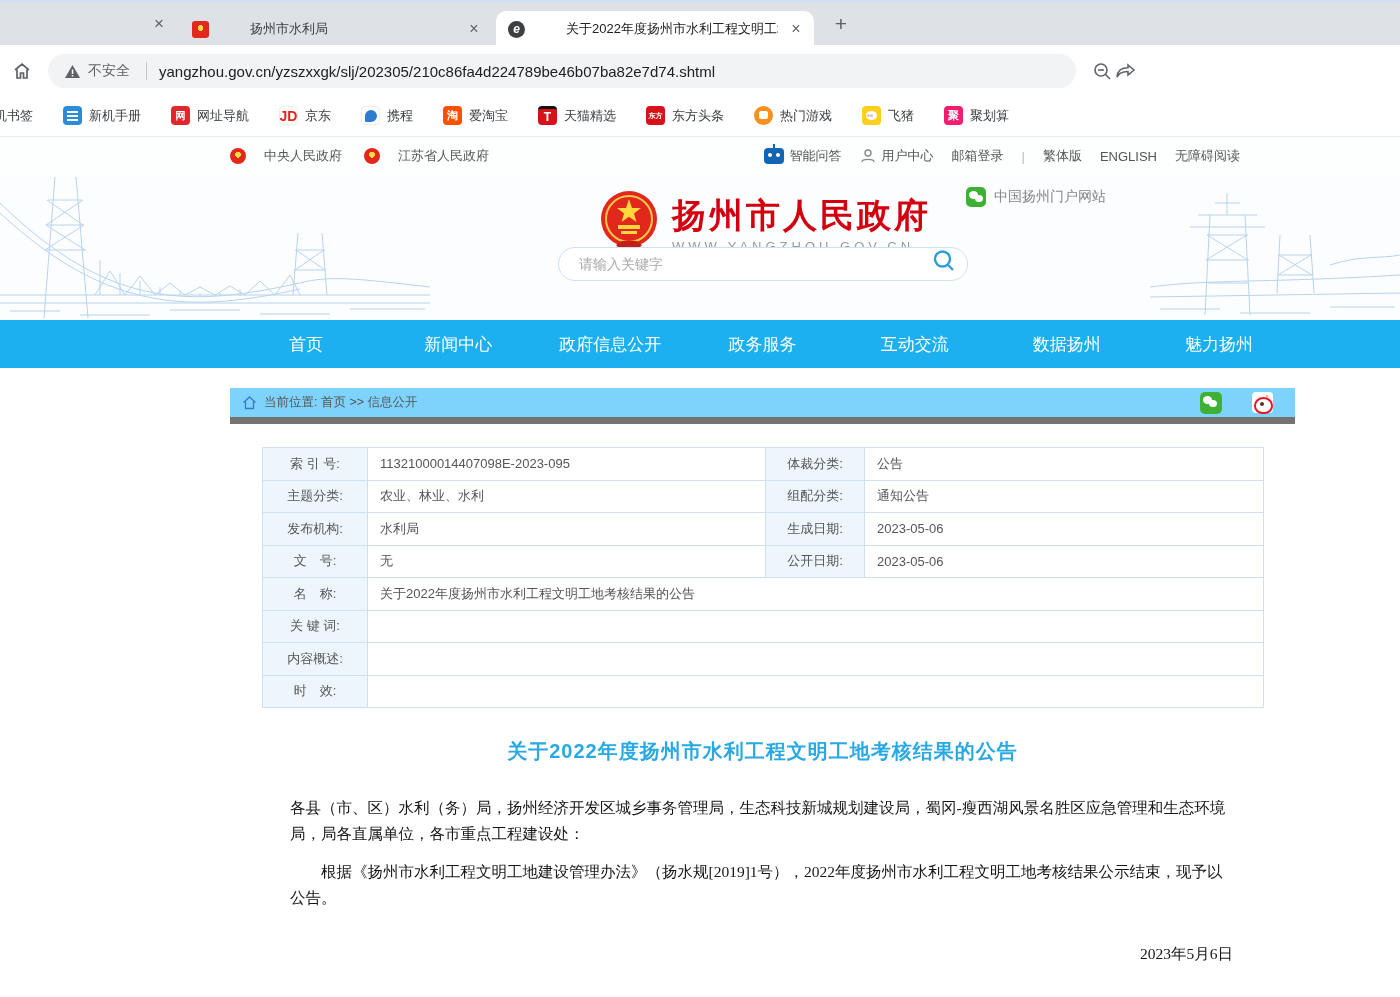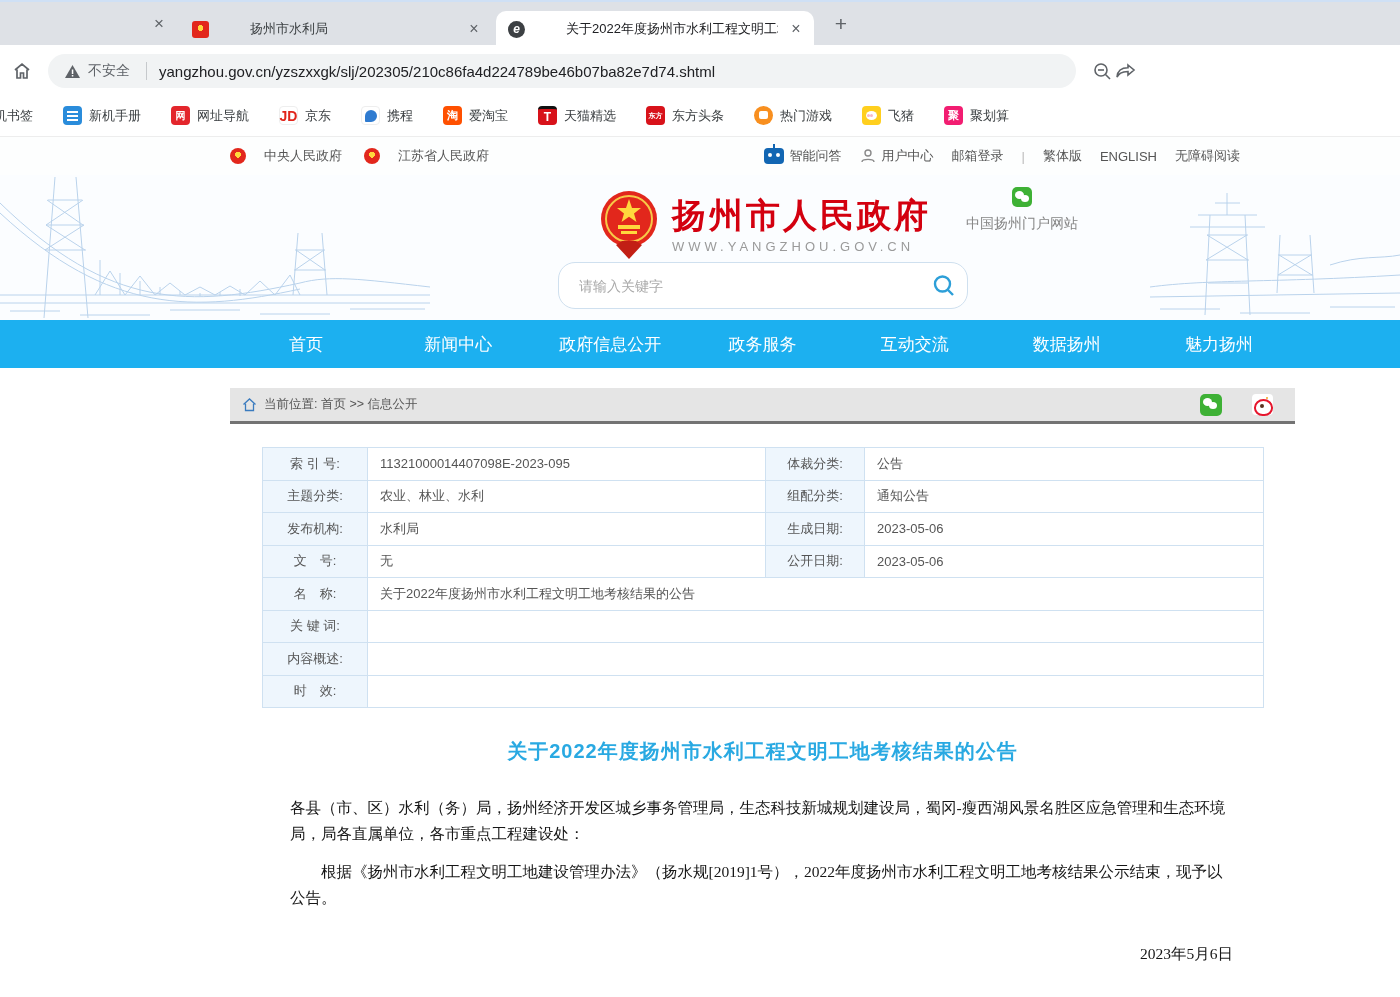--- a/index.html
+++ b/index.html
@@ -86,42 +86,42 @@
   
   .banner { position:absolute; left:0; top:175px; width:1400px; height:145px;
     background:#fbfdff; overflow:hidden; }
   .sketch { position:absolute; top:0; height:145px; opacity:.85; }
   .sketch-left { left:0; } .sketch-right { right:0; }
   .logo { position:absolute; left:598px; top:14px; display:flex; align-items:center; gap:12px; }
   .site-name { font-size:34px; font-weight:bold; color:#d3000f; letter-spacing:3px;
     line-height:40px; }
   .site-url { font-size:13px; color:#9a9a9a; letter-spacing:4px; margin-top:4px; }
   .portal { position:absolute; left:966px; top:12px; display:flex; align-items:center;
-    gap:8px; font-size:14px; color:#858585;flex-direction:column; }
+    gap:8px; font-size:14px; color:#858585; }
   .wechat-ico { width:20px; height:20px; border-radius:5px; background:#3eb135; position:relative; }
   .wechat-ico::before { content:""; position:absolute; left:3px; top:4px; width:9px; height:8px;
     border-radius:50%; background:#fff; }
   .wechat-ico::after { content:""; position:absolute; left:9px; top:8px; width:8px; height:7px;
     border-radius:50%; background:#fff; }
-  .searchbox { position:absolute; left:558px; top:87px; width:410px; height:47px;
+  .searchbox { position:absolute; left:558px; top:72px; width:410px; height:34px;
     background:#fff; border:1px solid #cfe0ef; border-radius:17px; display:flex;
-    align-items:center; padding:0 10px 0 20px; }
+    padding:0 10px 0 20px; }
   .searchbox input { flex:1; border:none; outline:none; font-size:14px; color:#333;
     background:transparent; font-family:inherit; }
   .searchbox input::placeholder { color:#a9a9a9; }
 
   
   .navbar { position:absolute; left:0; top:320px; width:1400px; height:48px; background:#1cb0f0; }
   .nav-inner { margin-left:230px; width:1065px; height:48px; display:flex; }
   .nav-item { flex:1; display:flex; align-items:center; justify-content:center;
     color:#fff; font-size:17px; cursor:pointer; }
 
   
   .crumbbar { position:absolute; left:230px; top:388px; width:1065px; height:36px;
-    background:#e5e5e5; border-bottom:3px solid #737373; display:flex; align-items:center;
+    background:#7dd3fc; border-bottom:7px solid #737373; display:flex; align-items:center;
     padding:0 22px 0 12px; }
   .crumb-text { font-size:12.5px; color:#555; margin-left:7px; cursor:pointer; }
   .crumb-share { margin-left:auto; display:flex; align-items:center; gap:30px; }
   .weibo-ico { width:21px; height:21px; border-radius:4px; background:#fff; position:relative; }
   .weibo-ico::before { content:""; position:absolute; left:2px; top:5px; width:15px; height:13px;
     border:2px solid #e6162d; border-radius:50% 50% 45% 45%; }
   .weibo-ico::after { content:""; position:absolute; left:8px; top:10px; width:4px; height:4px;
     border-radius:50%; background:#59331f; box-shadow:5px -8px 0 -1px #f5a623; }
 
   

